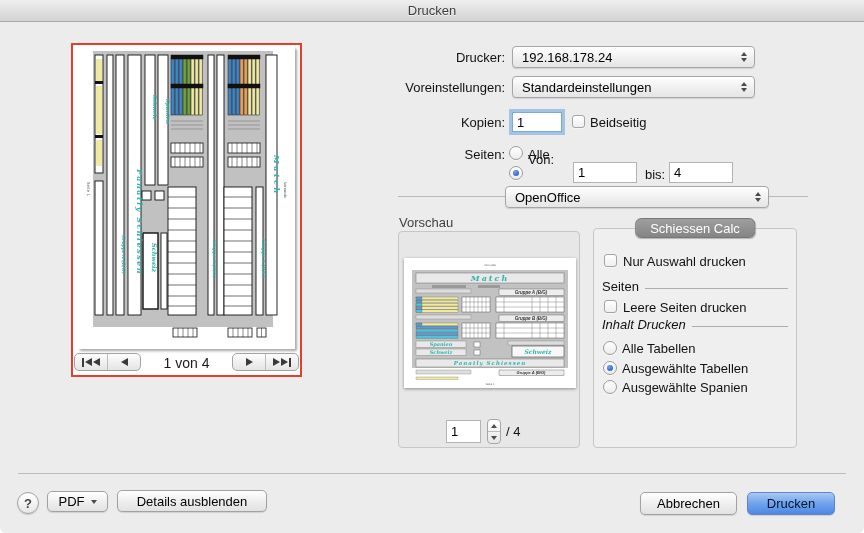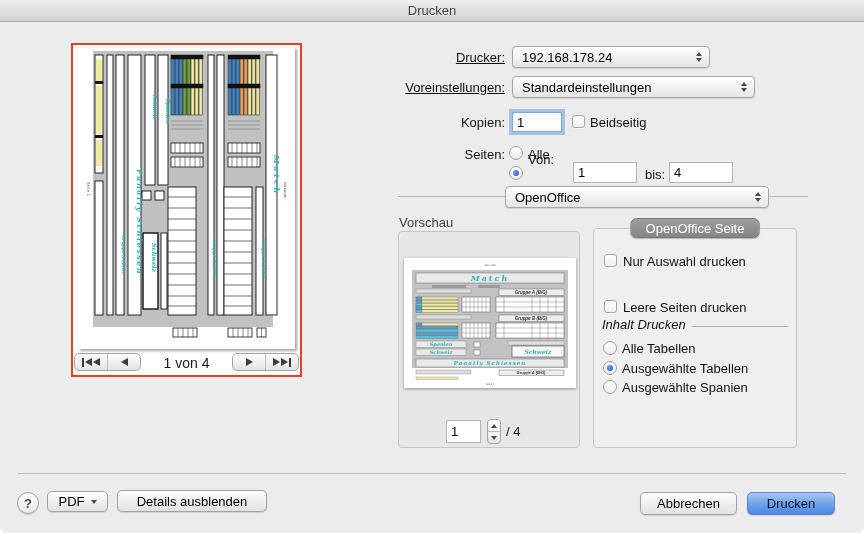--- a/index.html
+++ b/index.html
@@ -262,30 +262,30 @@
         <span class="tri-r"></span>
       </div>
       <div class="seg">
         <span class="tri-r"></span>
         <span class="tri-r"></span>
         <span class="nav-bar"></span>
       </div>
     </div>
   </div>
 
-  <div class="flabel" style="left:335px;top:50px;text-decoration:underline;">Drucker:</div>
-  <div class="popup" style="left:512px;top:46px;width:198px;">
+  <div class="flabel" style="left:335px;top:50px;">Drucker:</div>
+  <div class="popup" style="left:512px;top:46px;width:243px;">
     <span class="pvalue">192.168.178.24</span>
     <span class="updown">
         <span class="arr-up"></span>
         <span class="arr-down"></span>
       </span>
   </div>
 
-  <div class="flabel" style="left:335px;top:80px;text-decoration:underline;">Voreinstellungen:</div>
+  <div class="flabel" style="left:335px;top:80px;">Voreinstellungen:</div>
   <div class="popup" style="left:512px;top:76px;width:243px;">
     <span class="pvalue">Standardeinstellungen</span>
     <span class="updown">
         <span class="arr-up"></span>
         <span class="arr-down"></span>
       </span>
   </div>
 
   <div class="flabel" style="left:335px;top:115px;">Kopien:</div>
   <input class="tinput focused" style="left: 512px; top: 112px; width: 50px; height: 20px;" value="1">
@@ -384,25 +384,29 @@
           <span class="arr-up"></span>
         </div>
       <div class="half">
           <span class="arr-down"></span>
         </div>
     </div>
     <div class="inline-label" style="left:107px;top:192px;">/ 4</div>
   </div>
 
   <div class="calc-box">
-    <div class="calc-tab">OpenOffice Seite</div>
+    <div class="calc-tab">Schiessen Calc</div>
 
     <div class="checkbox" style="left:10px;top:25px;"></div>
     <div class="inline-label" style="left:29px;top:25px;">Nur Auswahl drucken</div>
 
+    <div class="sec-header" style="top:50px;">
+      <span>Seiten</span>
+      <span class="rule"></span>
+    </div>
 
     <div class="checkbox" style="left:10px;top:71px;"></div>
     <div class="inline-label" style="left:29px;top:71px;">Leere Seiten drucken</div>
 
     <div class="sec-header" style="top:88px;font-style:italic;">
       <span>Inhalt Drucken</span>
       <span class="rule"></span>
     </div>
 
     <div class="radio" style="left:9px;top:112px;"></div>

